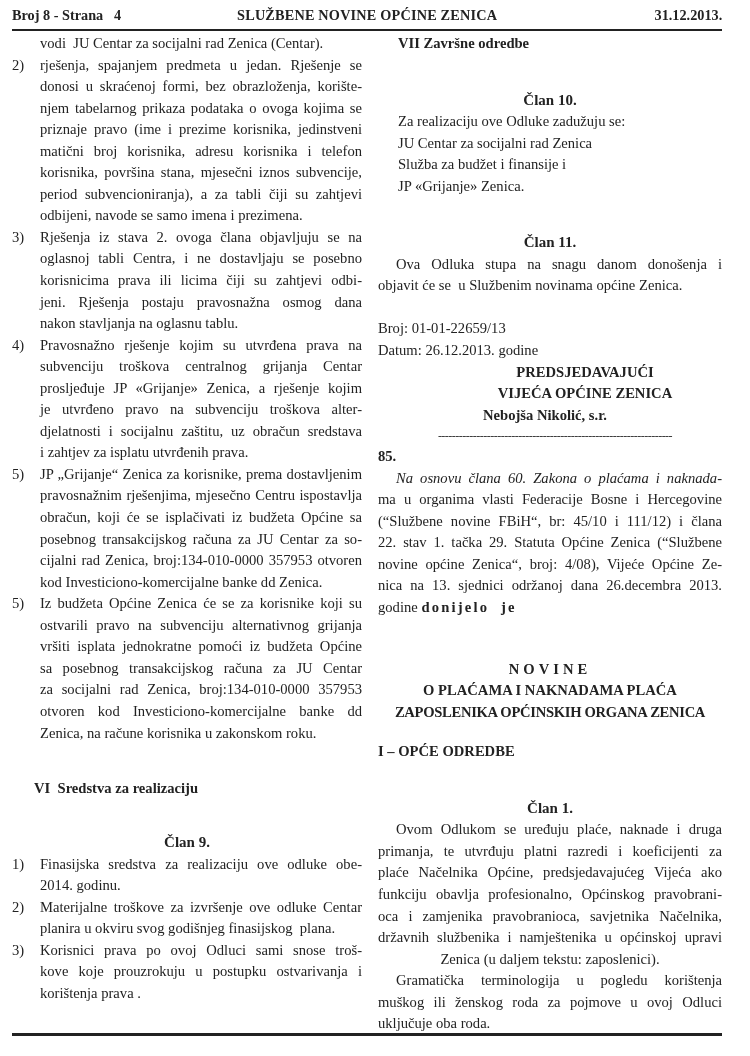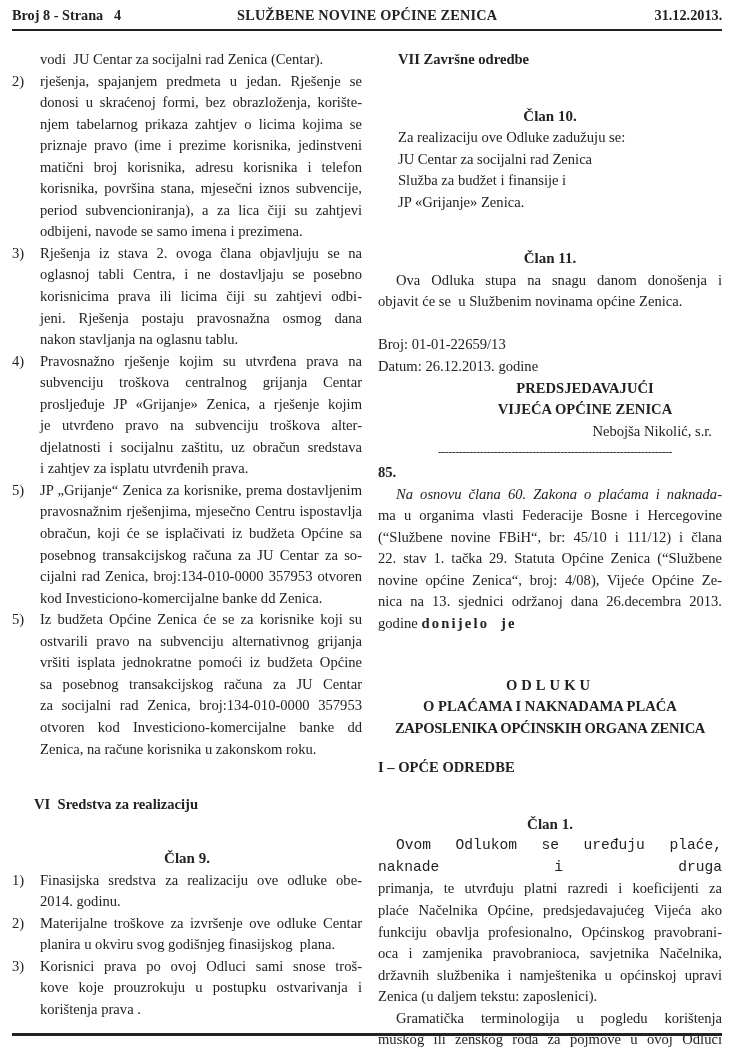--- a/index.html
+++ b/index.html
@@ -7,37 +7,37 @@
          font-family: "Liberation Serif", "DejaVu Serif", serif; color: #222; }
   .header { position: absolute; left: 12px; top: 6px; width: 710px; height: 22px;
             font-family: "Liberation Serif", serif; font-weight: bold; font-size: 15.5px;
             transform: scaleX(0.92); transform-origin: left top; width: 772px; }
   .header .left { position: absolute; left: 0; top: 0; }
   .header .center { position: absolute; left: 0; right: 0; top: 0; text-align: center; letter-spacing: 0.2px; }
   .header .right { position: absolute; right: 0; top: 0; }
   .rule-top { position: absolute; left: 12px; top: 29px; width: 710px; height: 2px; background: #222; }
   .rule-bottom { position: absolute; left: 12px; top: 1033px; width: 710px; height: 3px; background: #222; }
 
-  .col { position: absolute; top: 49px; font-size: 14.6px; line-height: 21.55px; }
+  .col { position: absolute; top: 33px; font-size: 14.6px; line-height: 21.55px; }
   .col.left { left: 12px; width: 350px; }
   .col.right { left: 378px; width: 344px; }
   .ln { display: block; white-space: nowrap; }
   .ln.j { text-align: justify; text-align-last: justify; white-space: normal; }
 
   .item { position: relative; padding-left: 28px; }
   .item .num { position: absolute; left: 0; top: 0; }
   .indent-cont { padding-left: 28px; }
 
   .h-section { font-weight: bold; }
   .h-clan { font-weight: bold; text-align: center; font-size: 15px; margin-top: 17px; }
   .center { text-align: center; }
   .bold { font-weight: bold; }
   .spaced { letter-spacing: 2.2px; margin-top: 24px; }
   .blank { height: 21.55px; }
-  .sig { font-weight: normal; text-align: right; padding-right: 10px; }
+  .sig { font-weight: bold; text-align: center; padding-right: 10px; }
   .dash { text-align: center; letter-spacing: -0.5px; color: #333; overflow: hidden; white-space: nowrap; padding-left: 10px; font-size: 12px; line-height: 20px; }
 </style>
 </head>
 <body>
 
 <div class="header">
   <span class="left" style="white-space:pre">Broj 8 - Strana   4</span>
   <span class="center">SLUŽBENE NOVINE OPĆINE ZENICA</span>
   <span class="right">31.12.2013.</span>
 </div>
@@ -46,25 +46,25 @@
 <div class="col left">
   <div class="indent-cont">
     <span class="ln" style="white-space:pre">vodi  JU Centar za socijalni rad Zenica (Centar).</span>
   </div>
   <div id="items-a">
       <div class="item">
         <span class="num">2)</span>
         <div>
           <span class="ln j">rješenja, spajanjem predmeta u jedan. Rješenje se</span>
           <span class="ln j">donosi u skraćenoj formi, bez obrazloženja, korište-</span>
-          <span class="ln j">njem tabelarnog prikaza zahtjev  o licima kojima se</span>
+          <span class="ln j">njem tabelarnog prikaza podataka  o ovoga kojima se</span>
           <span class="ln j">priznaje pravo (ime i prezime korisnika, jedinstveni</span>
           <span class="ln j">matični broj korisnika, adresu korisnika i telefon</span>
           <span class="ln j">korisnika, površina stana, mjesečni iznos subvencije,</span>
-          <span class="ln j">period subvencioniranja), a za lica čiji su zahtjevi</span>
+          <span class="ln j">period subvencioniranja), a za tabli čiji su zahtjevi</span>
           <span class="ln" style="white-space: pre;">odbijeni, navode se samo imena i prezimena.</span>
         </div>
       </div>
       <div class="item">
         <span class="num">3)</span>
         <div>
           <span class="ln j">Rješenja iz stava 2. ovoga člana objavljuju se  na</span>
           <span class="ln j">oglasnoj tabli Centra, i ne dostavljaju se posebno</span>
           <span class="ln j">korisnicima prava ili licima čiji su zahtjevi odbi-</span>
           <span class="ln j">jeni. Rješenja postaju pravosnažna osmog dana</span>
@@ -166,35 +166,35 @@
       <span class="ln j">ma u organima vlasti Federacije Bosne i Hercegovine</span>
       <span class="ln j">(“Službene novine FBiH“, br: 45/10 i 111/12) i člana</span>
       <span class="ln j">22. stav 1. tačka 29. Statuta Općine Zenica (“Službene</span>
       <span class="ln j">novine općine Zenica“, broj: 4/08), Vijeće Općine Ze-</span>
       <span class="ln j" style="white-space: pre;">nica na 13. sjednici održanoj dana 26.decembra 2013.</span>
     </div>
   <div>
     <span style="white-space:pre">godine </span><span class="bold spaced" style="white-space:pre">donijelo  je</span>
   </div>
   <div class="blank" style="height:16px"></div>
-  <div class="center bold spaced" style="letter-spacing:4px">ODLUKU</div>
+  <div class="center bold spaced" style="letter-spacing:4px">NOVINE</div>
   <div class="center bold">O PLAĆAMA I NAKNADAMA PLAĆA</div>
   <div class="center bold" style="letter-spacing:-0.3px">ZAPOSLENIKA OPĆINSKIH ORGANA ZENICA</div>
   <div class="blank" style="height:18px"></div>
   <div class="h-section">I – OPĆE ODREDBE</div>
   <div class="blank" style="height:18px"></div>
   <div class="h-clan">Član 1.</div>
   <div id="clan1">
-      <span class="ln j" style="text-indent: 18px; font-family: Liberation Mono, monospace;">Ovom Odlukom se uređuju plaće, naknade i druga</span>
+      <span class="ln j" style="text-indent: 18px;">Ovom Odlukom se uređuju plaće, naknade i druga</span>
       <span class="ln j">primanja, te utvrđuju platni razredi i koeficijenti za</span>
       <span class="ln j">plaće Načelnika Općine, predsjedavajućeg Vijeća ako</span>
       <span class="ln j">funkciju obavlja profesionalno, Općinskog pravobrani-</span>
       <span class="ln j">oca i zamjenika pravobranioca, savjetnika Načelnika,</span>
       <span class="ln j">državnih službenika i namještenika u općinskoj upravi</span>
-      <span class="ln" style="white-space: pre;">Zenica (u daljem tekstu: zaposlenici).</span>
+      <span class="ln" style="white-space: pre; text-align: center;">Zenica (u daljem tekstu: zaposlenici).</span>
     </div>
   <div id="clan1b">
       <span class="ln j" style="text-indent: 18px;">Gramatička terminologija u pogledu korištenja</span>
       <span class="ln j">muškog ili ženskog roda za pojmove u ovoj Odluci</span>
       <span class="ln" style="white-space: pre;">uključuje oba roda.</span>
     </div>
   <div class="blank" style="height:18px"></div>
   <div class="h-clan">Član 2.</div>
   <div id="clan2">
       <span class="ln" style="text-indent: 18px; white-space: pre;">Pri određivanju iznosa plaća i naknada za zaposlene,</span>

